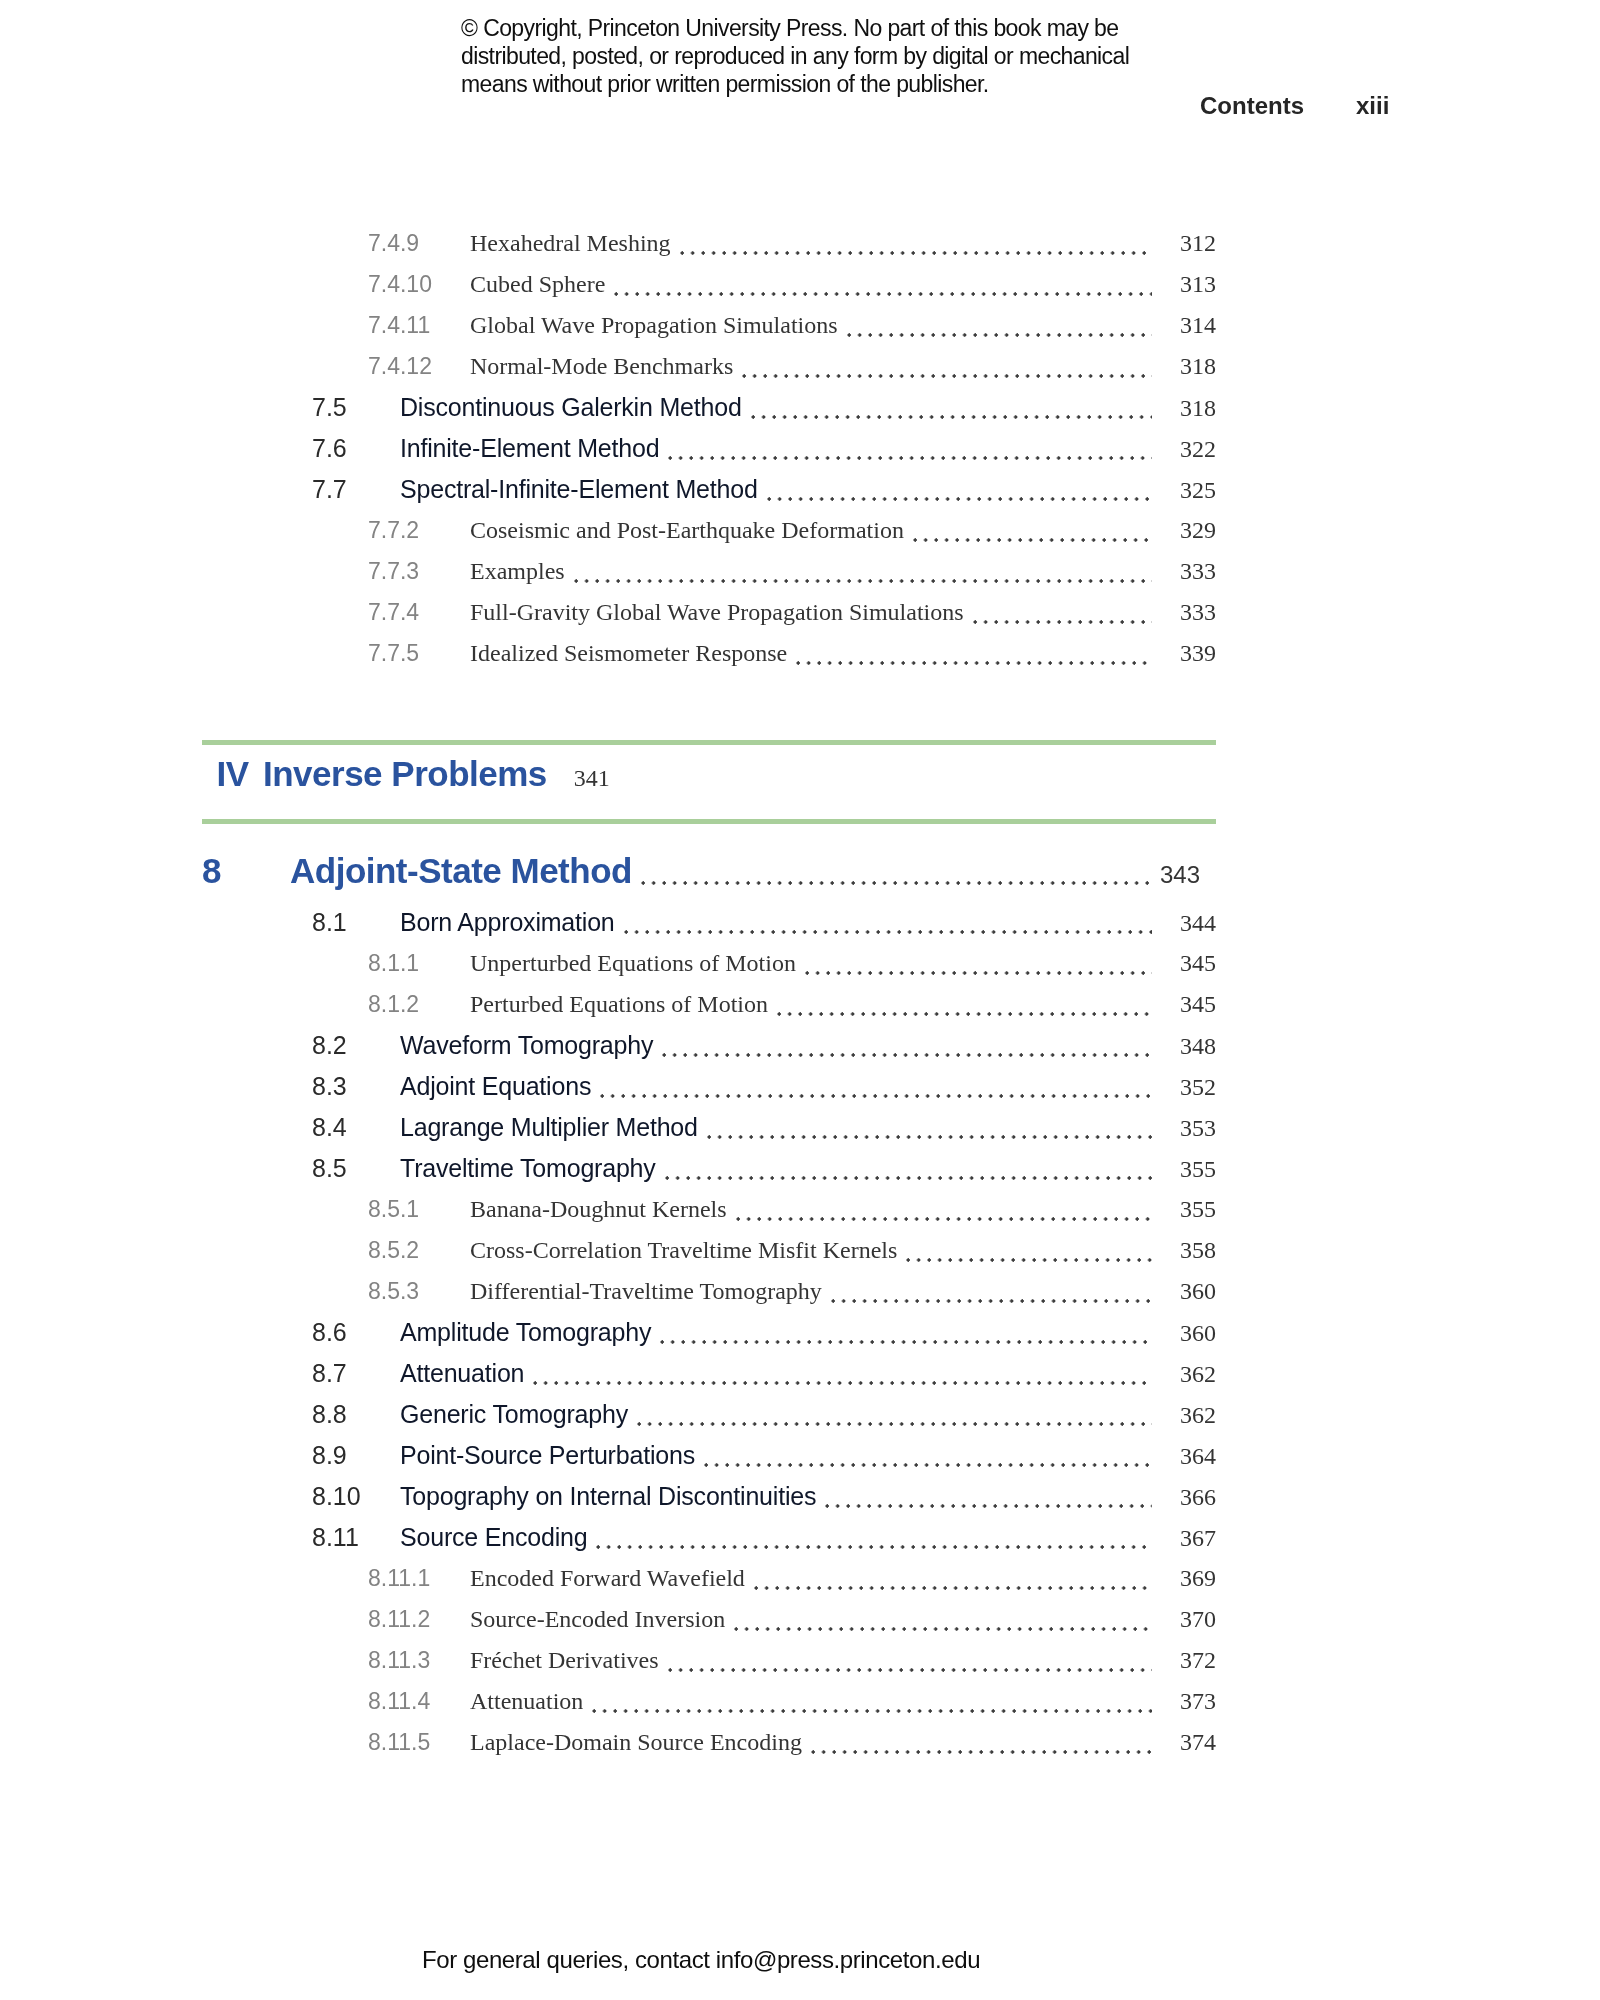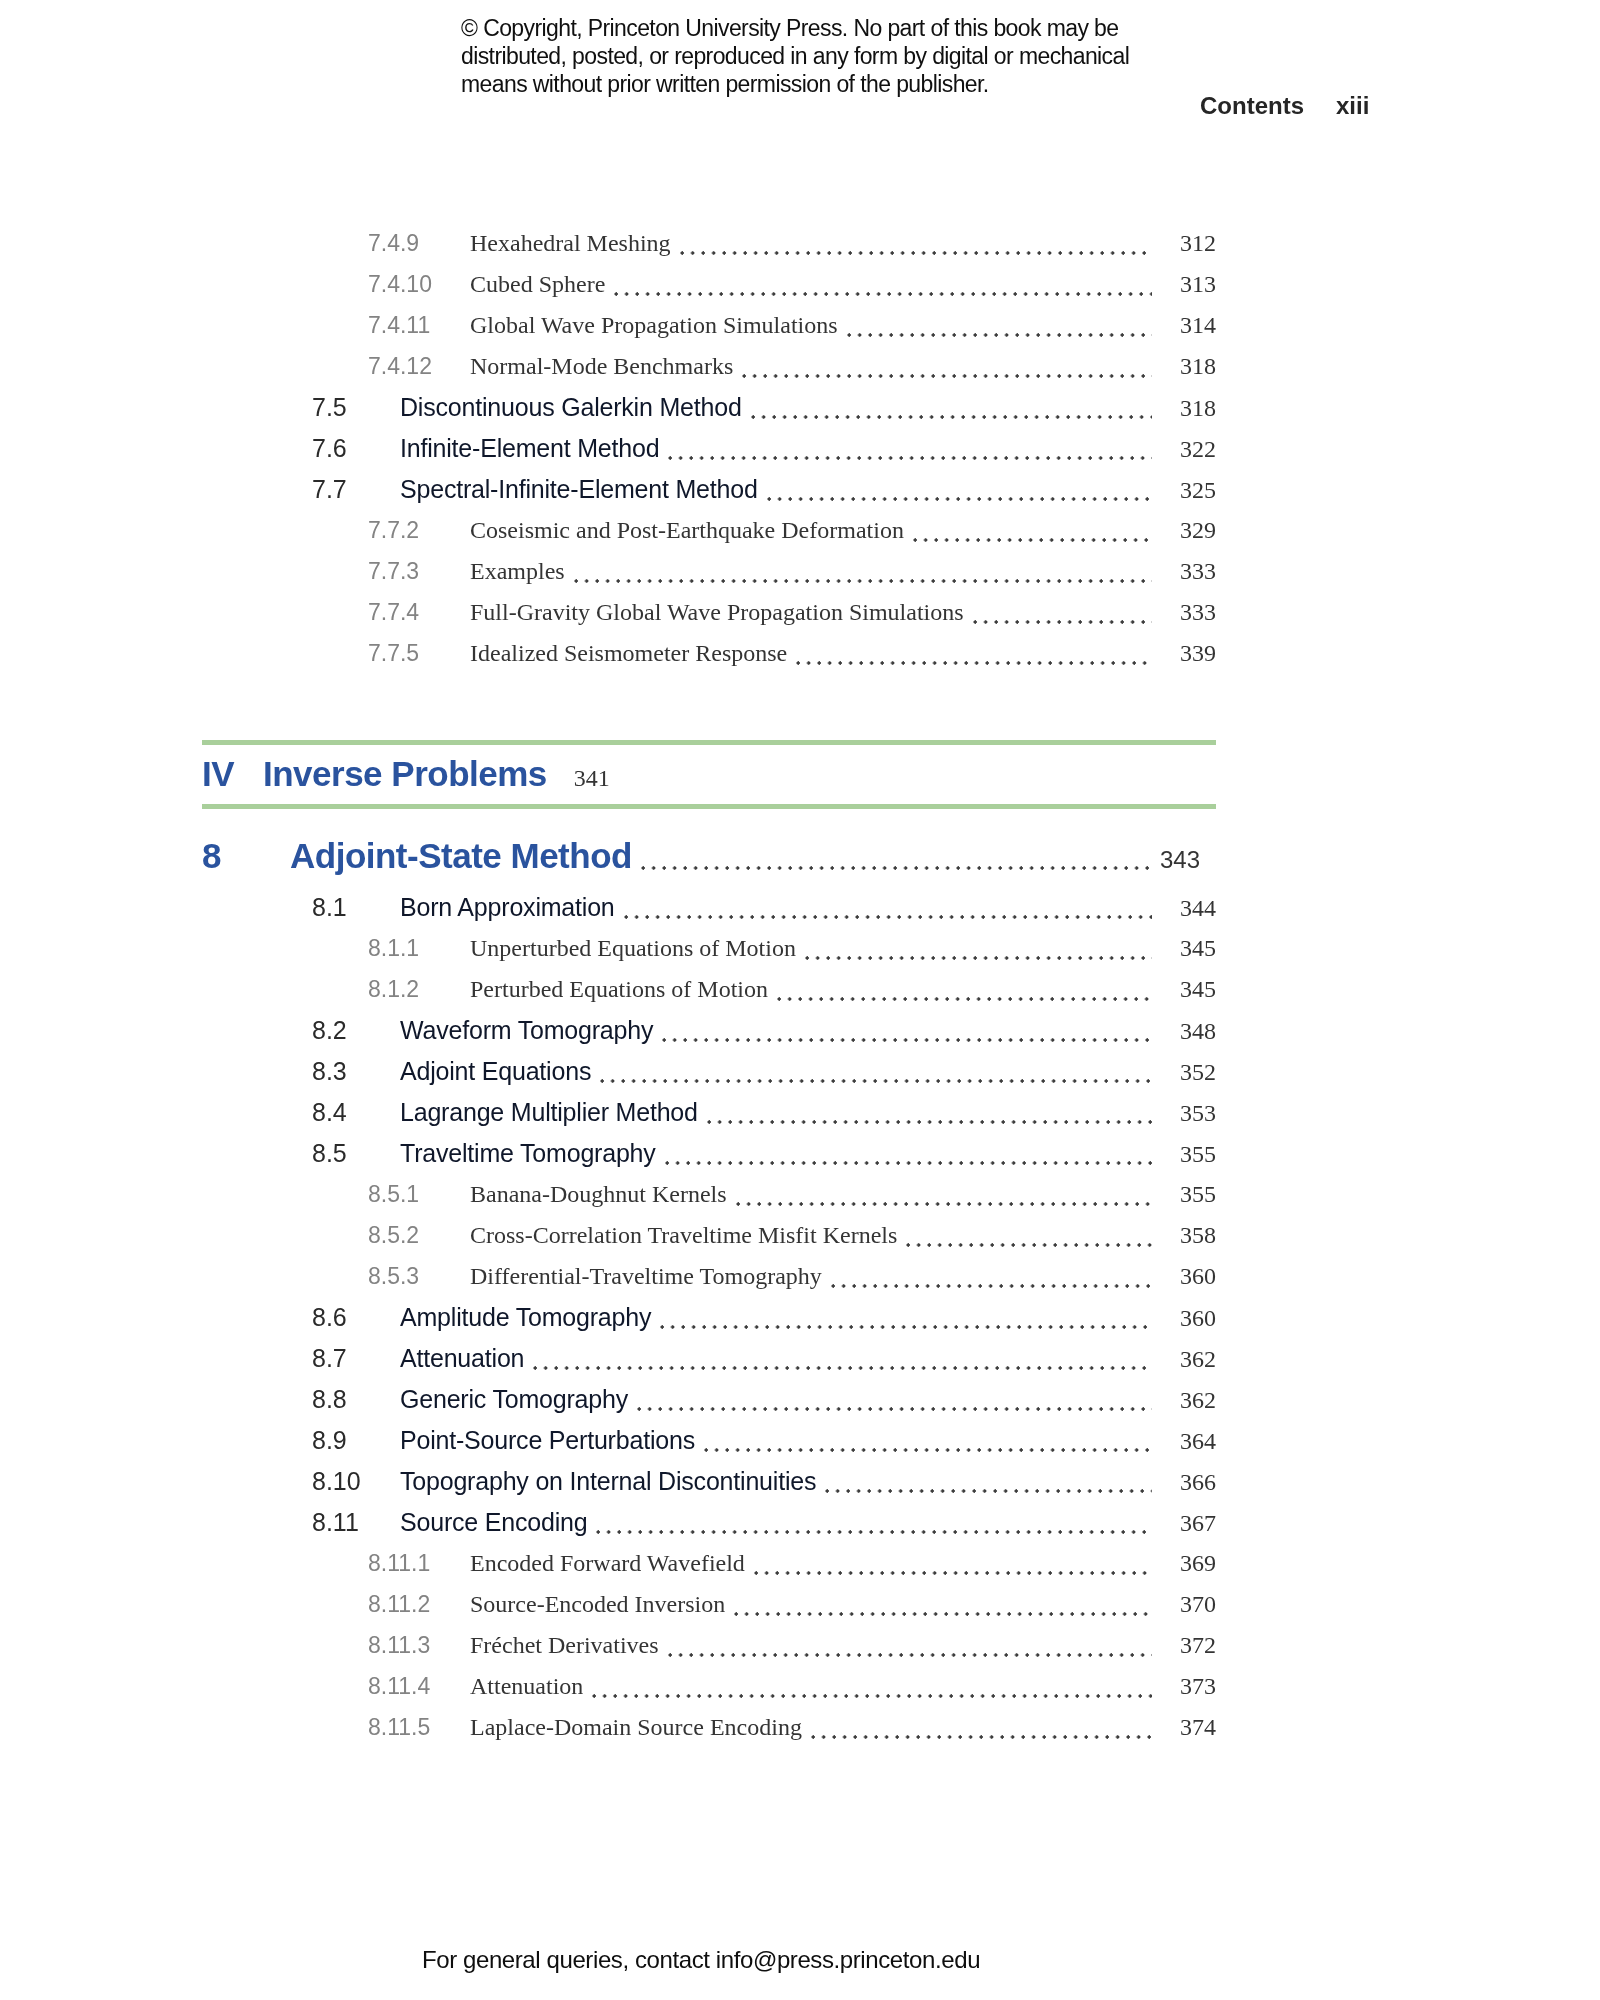--- a/index.html
+++ b/index.html
@@ -18,21 +18,21 @@
   }
   
   .copyright{
     position:absolute;left:461px;top:14px;
     font-size:23px;line-height:28px;letter-spacing:-0.6px;color:#101010;
     font-family:"Liberation Sans",sans-serif;
   }
   
   .folio{
     position:absolute;left:1200px;top:92px;
-    display:flex;align-items:flex-end;gap:32px;
+    display:flex;align-items:flex-end;gap:52px;
     font-weight:bold;font-size:24px;color:#262626;
   }
   
   .toc{position:absolute;left:202px;top:223px;width:1014px;}
   .row{display:flex;align-items:baseline;height:41px;line-height:41px;white-space:nowrap;}
   .row .num{flex:0 0 auto;}
   .row .title{flex:0 0 auto;}
   .row .page{
     flex:0 0 auto;min-width:56px;text-align:right;
     font-family:"Liberation Serif",serif;font-size:24px;color:var(--serif-ink);
@@ -47,21 +47,21 @@
   .row.section .num{margin-left:110px;width:88px;font-size:25px;color:#2a2a2a;}
   .row.section .title{font-size:25px;color:#0f172a;letter-spacing:-0.2px;}
   
   .row.subsection .num{margin-left:166px;width:102px;font-size:23px;color:var(--num-gray);}
   .row.subsection .title{
     font-family:"Liberation Serif",serif;font-size:24px;color:var(--serif-ink);
   }
   
   .part-block{margin-top:66px;}
   .green-rule{height:5px;width:100%;background:var(--rule-green);}
-  .part-line{display:flex;align-items:baseline;padding:10px 0 7px;line-height:38px;}
+  .part-line{display:flex;align-items:baseline;padding:10px 0 22px;line-height:38px;text-align:center;}
   .part-num{flex:0 0 61px;font-weight:bold;font-size:35px;color:var(--accent-blue);letter-spacing:-0.5px;}
   .part-title{font-weight:bold;font-size:35px;color:var(--accent-blue);letter-spacing:-0.5px;}
   .part-page{margin-left:27px;font-family:"Liberation Serif",serif;font-size:24px;color:var(--serif-ink);}
   
   .chapter-row{display:flex;align-items:baseline;height:49px;line-height:49px;margin-top:22px;white-space:nowrap;}
   .chapter-row .num{flex:0 0 88px;font-weight:bold;font-size:35px;color:var(--accent-blue);}
   .chapter-row .title{flex:0 0 auto;font-weight:bold;font-size:35px;color:var(--accent-blue);letter-spacing:-0.5px;}
   .chapter-row .page{
     flex:0 0 auto;min-width:56px;text-align:left;
     font-family:Liberation Sans, sans-serif;font-size:24px;color:var(--serif-ink);

